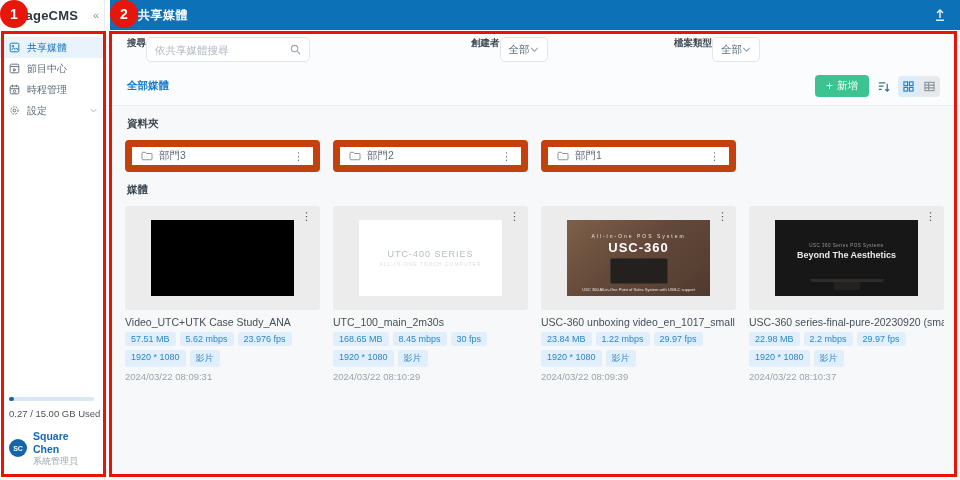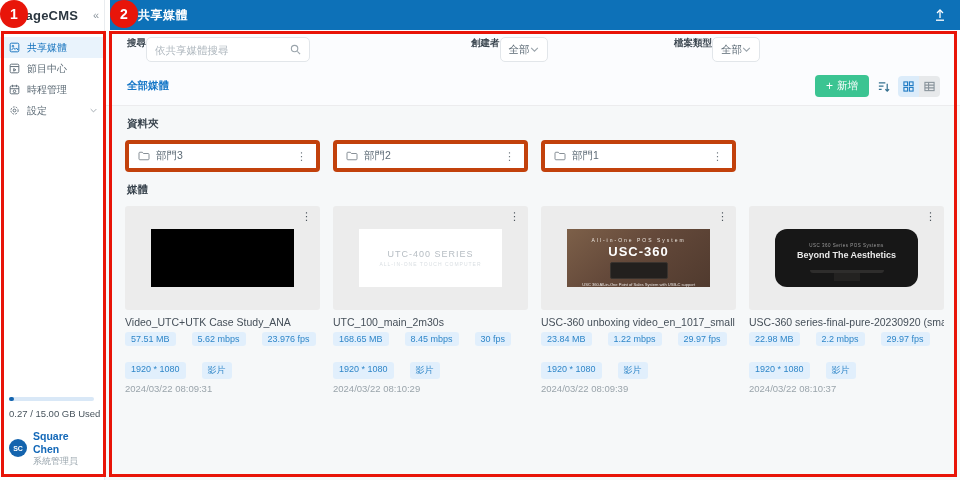--- a/index.html
+++ b/index.html
@@ -62,46 +62,46 @@
                  display:flex; align-items:center; justify-content:space-between; padding:0 7px; cursor:pointer; }
   .sort-select .select-value { font-size:10px; }
   .sort-dir { display:flex; cursor:pointer; }
   .view-toggle { display:flex; border-radius:4px; overflow:hidden; }
   .vt-btn { width:21px; height:21px; display:flex; align-items:center; justify-content:center; cursor:pointer; }
   .vt-grid { background:#dcecfa; }
   .vt-list { background:#e7e9eb; }
 
   .section-label { font-size:10.5px; font-weight:bold; color:#37424c; padding:11px 0 9px 22px; }
   .folder-grid, .media-grid { display:flex; gap:13px; padding:0 0 0 20px; }
-  .folder-card { width:195px; height:32px; background:#fff; border:4px solid #c2410c; border-radius:4px;
+  .folder-card { width:195px; height:32px; background:#fff; border:7px solid #c2410c; border-radius:4px;
                  display:flex; align-items:center; gap:6px; padding:0 6px 0 9px; cursor:pointer; }
   .folder-name { font-size:10.5px; color:#5d6b76; }
   .kebab { margin-left:auto; color:#707a81; font-size:11px; line-height:1; cursor:pointer; padding:2px 3px; }
 
   .media-card { width:195px; cursor:pointer; }
   .thumb-wrap { width:195px; height:104px; background:#ececec; border-radius:3px; position:relative;
                 display:flex; align-items:center; justify-content:center; }
   .thumb-kebab { position:absolute; top:3px; right:5px; color:#4c555c; font-size:11px; line-height:1; padding:2px 3px; }
-  .thumb { width:143px; height:58px; overflow:hidden; display:flex; flex-direction:column; align-items:center; justify-content:center; }
+  .thumb { width:143px; height:76px; overflow:hidden; display:flex; flex-direction:column; align-items:center; justify-content:center; }
   .thumb-black { background:#000; }
   .thumb-white { background:#fff; }
   .tw-title { font-size:9px; letter-spacing:1px; color:#b6bdc3; white-space:nowrap; }
   .tw-sub { font-size:5px; letter-spacing:1px; color:#d9dee2; margin-top:2px; white-space:nowrap; }
   .thumb-pos { background:linear-gradient(140deg,#7d6049 0%,#64493a 45%,#503a2e 100%); position:relative; }
   .tp-overline { font-size:5px; letter-spacing:2px; color:#ece6de; white-space:nowrap; margin-top:8px; }
   .tp-title { font-size:13px; font-weight:bold; color:#fff; letter-spacing:1px; margin-top:1px; }
   .tp-device { width:58px; height:26px; background:#23201e; border:1px solid #3a332e; border-radius:2px; margin-top:3px; }
   .tp-caption { font-size:4.5px; color:rgba(255,255,255,.85); white-space:nowrap; margin-top:3px; transform:scale(.9); }
-  .thumb-dark { background:#171717; position:relative;border-radius:12px; }
+  .thumb-dark { background:#171717; position:relative; }
   .td-overline { font-size:4.5px; color:#9d9d9d; letter-spacing:.5px; white-space:nowrap; margin-top:-14px; }
   .td-title { font-size:9px; font-weight:bold; color:#e9e9e9; white-space:nowrap; margin-top:2px; }
   .td-monitor { position:absolute; bottom:14px; left:50%; transform:translateX(-50%); width:74px; height:3px; background:#2e2d2c; border-radius:0 0 3px 3px; }
   .td-stand { position:absolute; bottom:6px; left:50%; transform:translateX(-50%); width:26px; height:8px; background:#232221; }
   .media-title { font-size:10.5px; color:#454f59; margin:6px 0 4px; white-space:nowrap; overflow:hidden; }
-  .badges { display:flex; flex-wrap:wrap; gap:16px; }
+  .badges { display:flex; flex-wrap:wrap; gap:4px; }
   .badge { background:#e1effc; color:#2f86c8; font-size:9px; padding:2px 6px; border-radius:3px; white-space:nowrap; }
   .media-date { font-size:9.5px; color:#9aa4ab; margin-top:4px; }
 
   
   .ann { position:absolute; z-index:10; pointer-events:none; }
   .ann-rect { border:3px solid #e81408; }
   .ann-rect-1 { left:1px; top:31px; width:105px; height:446px; }
   .ann-rect-2 { left:109px; top:31px; width:848px; height:446px; }
   .ann-circle { width:28px; height:28px; border-radius:50%; background:#e8150a; color:#fff; font-size:14px; font-weight:bold;
                 display:flex; align-items:center; justify-content:center; z-index:11; }

